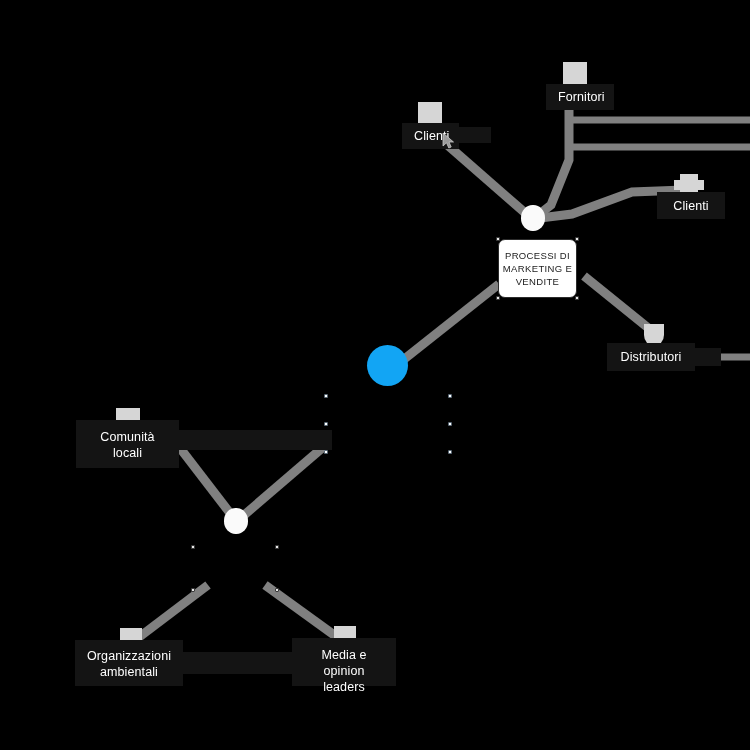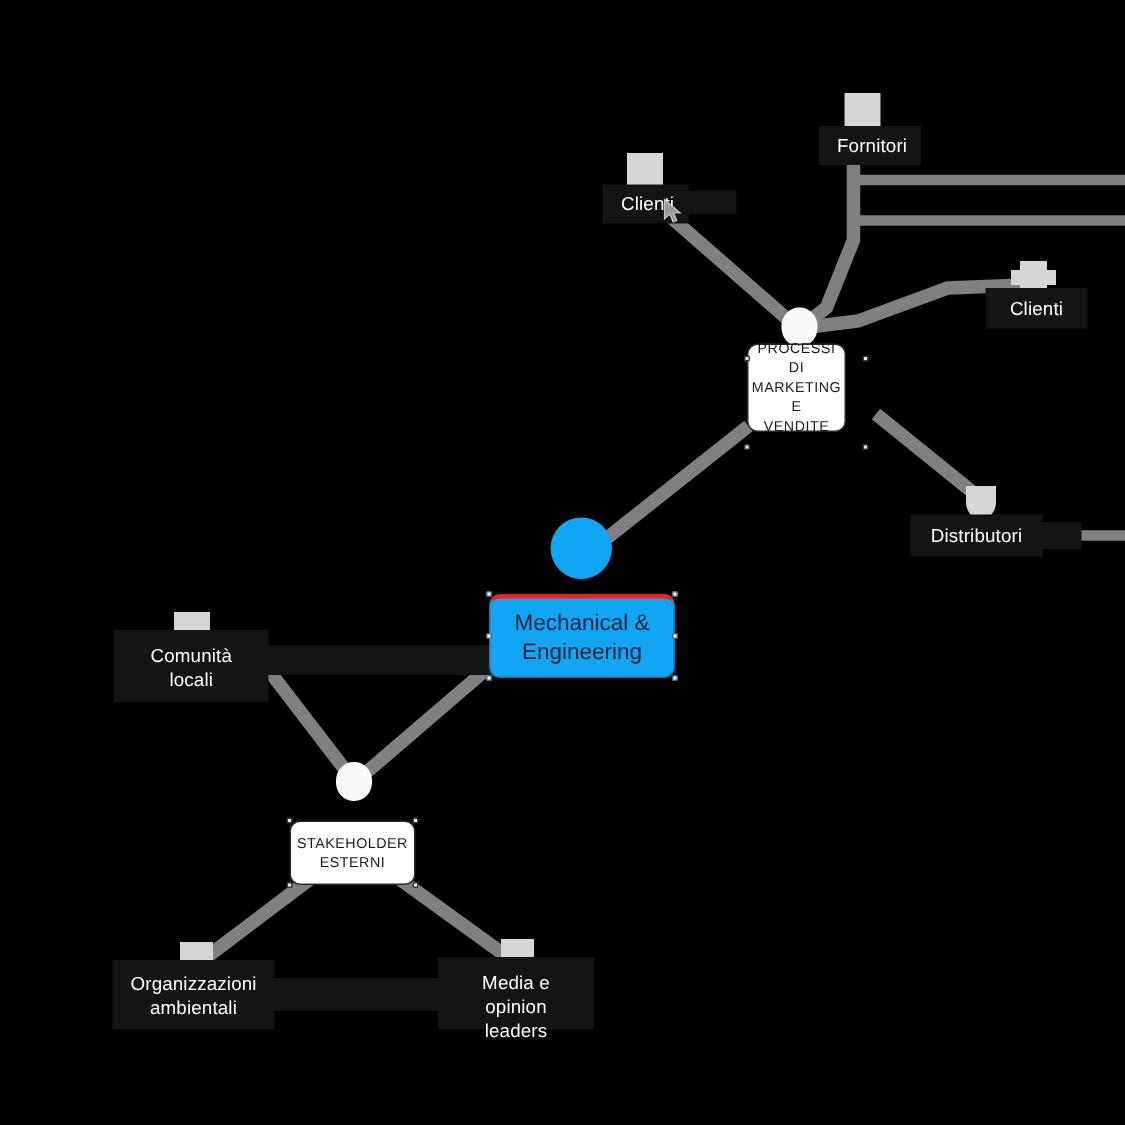--- a/index.html
+++ b/index.html
@@ -197,39 +197,35 @@
 
   <div class="label-box" style="left:64px; top:420px; width:103px; height:48px; padding-top:9px;">Comunità
 locali</div>
 
   <div class="label-box" style="left:63px; top:640px; width:108px; height:46px; padding-top:8px;">Organizzazioni
 ambientali</div>
 
   <div class="label-box" style="left:280px; top:638px; width:104px; height:48px; padding-top:9px;">Media e
 opinion leaders</div>
 
-  <div class="proc-box" style="left:486px; top:229px; width:66px; height:59px;">PROCESSI DI
+  <div class="proc-box" style="left:486px; top:239px; width:79px; height:59px;">PROCESSI DI
 MARKETING E
 VENDITE</div>
   <div class="handle dark" style="left:484px; top:237px;"></div>
   <div class="handle dark" style="left:563px; top:237px;"></div>
   <div class="handle dark" style="left:484px; top:296px;"></div>
   <div class="handle dark" style="left:563px; top:296px;"></div>
 
-  <div class="proc-box" style="left:181px; top:547px; width:84px; height:43px;">STAKEHOLDER
-ESTERNI</div>
   <div class="handle dark" style="left:179px; top:545px;"></div>
   <div class="handle dark" style="left:263px; top:545px;"></div>
   <div class="handle dark" style="left:179px; top:588px;"></div>
   <div class="handle dark" style="left:263px; top:588px;"></div>
 
   <div class="blue-circle" style="left:355px; top:345px; width:41px; height:41px;"></div>
 
-  <div class="blue-box" style="left:314px; top:396px; width:124px; height:56px;">Mechanical &amp;
-Engineering</div>
   <div class="handle" style="left:312px; top:394px;"></div>
   <div class="handle" style="left:436px; top:394px;"></div>
   <div class="handle" style="left:312px; top:450px;"></div>
   <div class="handle" style="left:436px; top:450px;"></div>
   <div class="handle" style="left:312px; top:422px;"></div>
   <div class="handle" style="left:436px; top:422px;"></div>
 
   <svg class="cursor-arrow" style="left:430px; top:132px;" width="14" height="18" viewBox="0 0 14 18">
     <path d="M1 1 L1 14 L4.5 10.8 L6.8 16 L9.2 15 L7 10 L11.5 10 Z" fill="#9a9a9a" stroke="#c8c8c8" stroke-width="0.8"></path>
   </svg>

